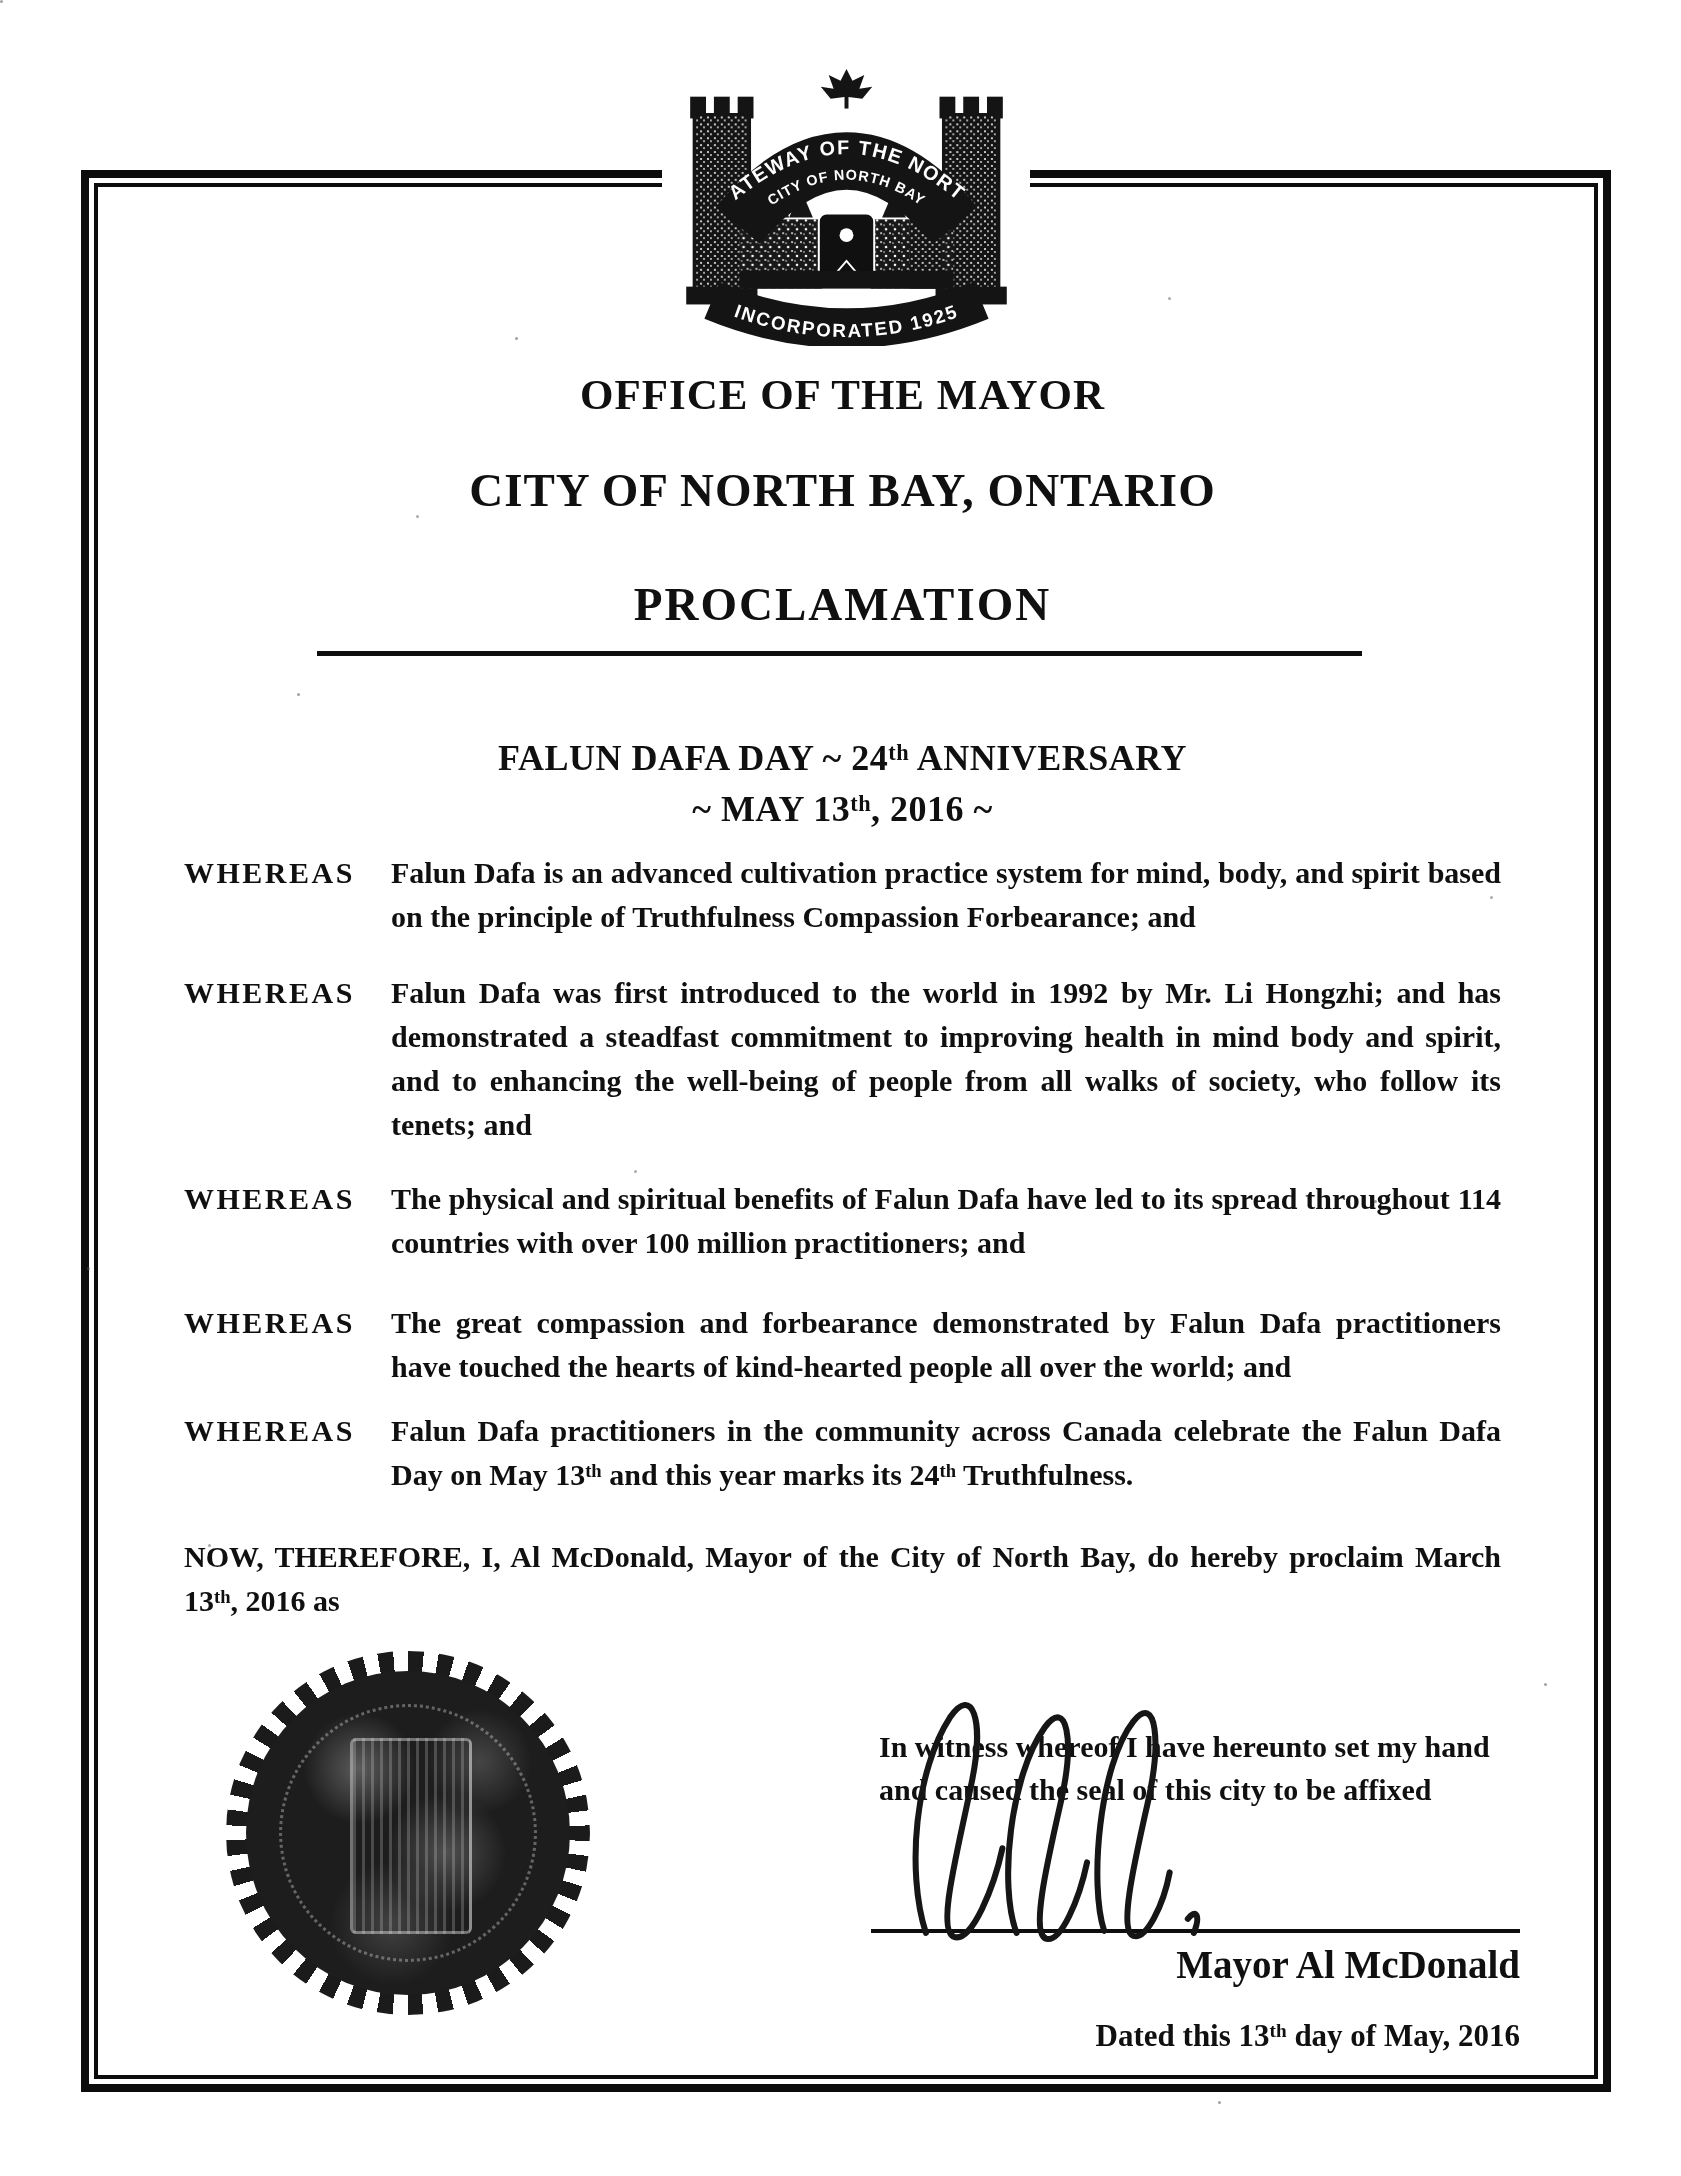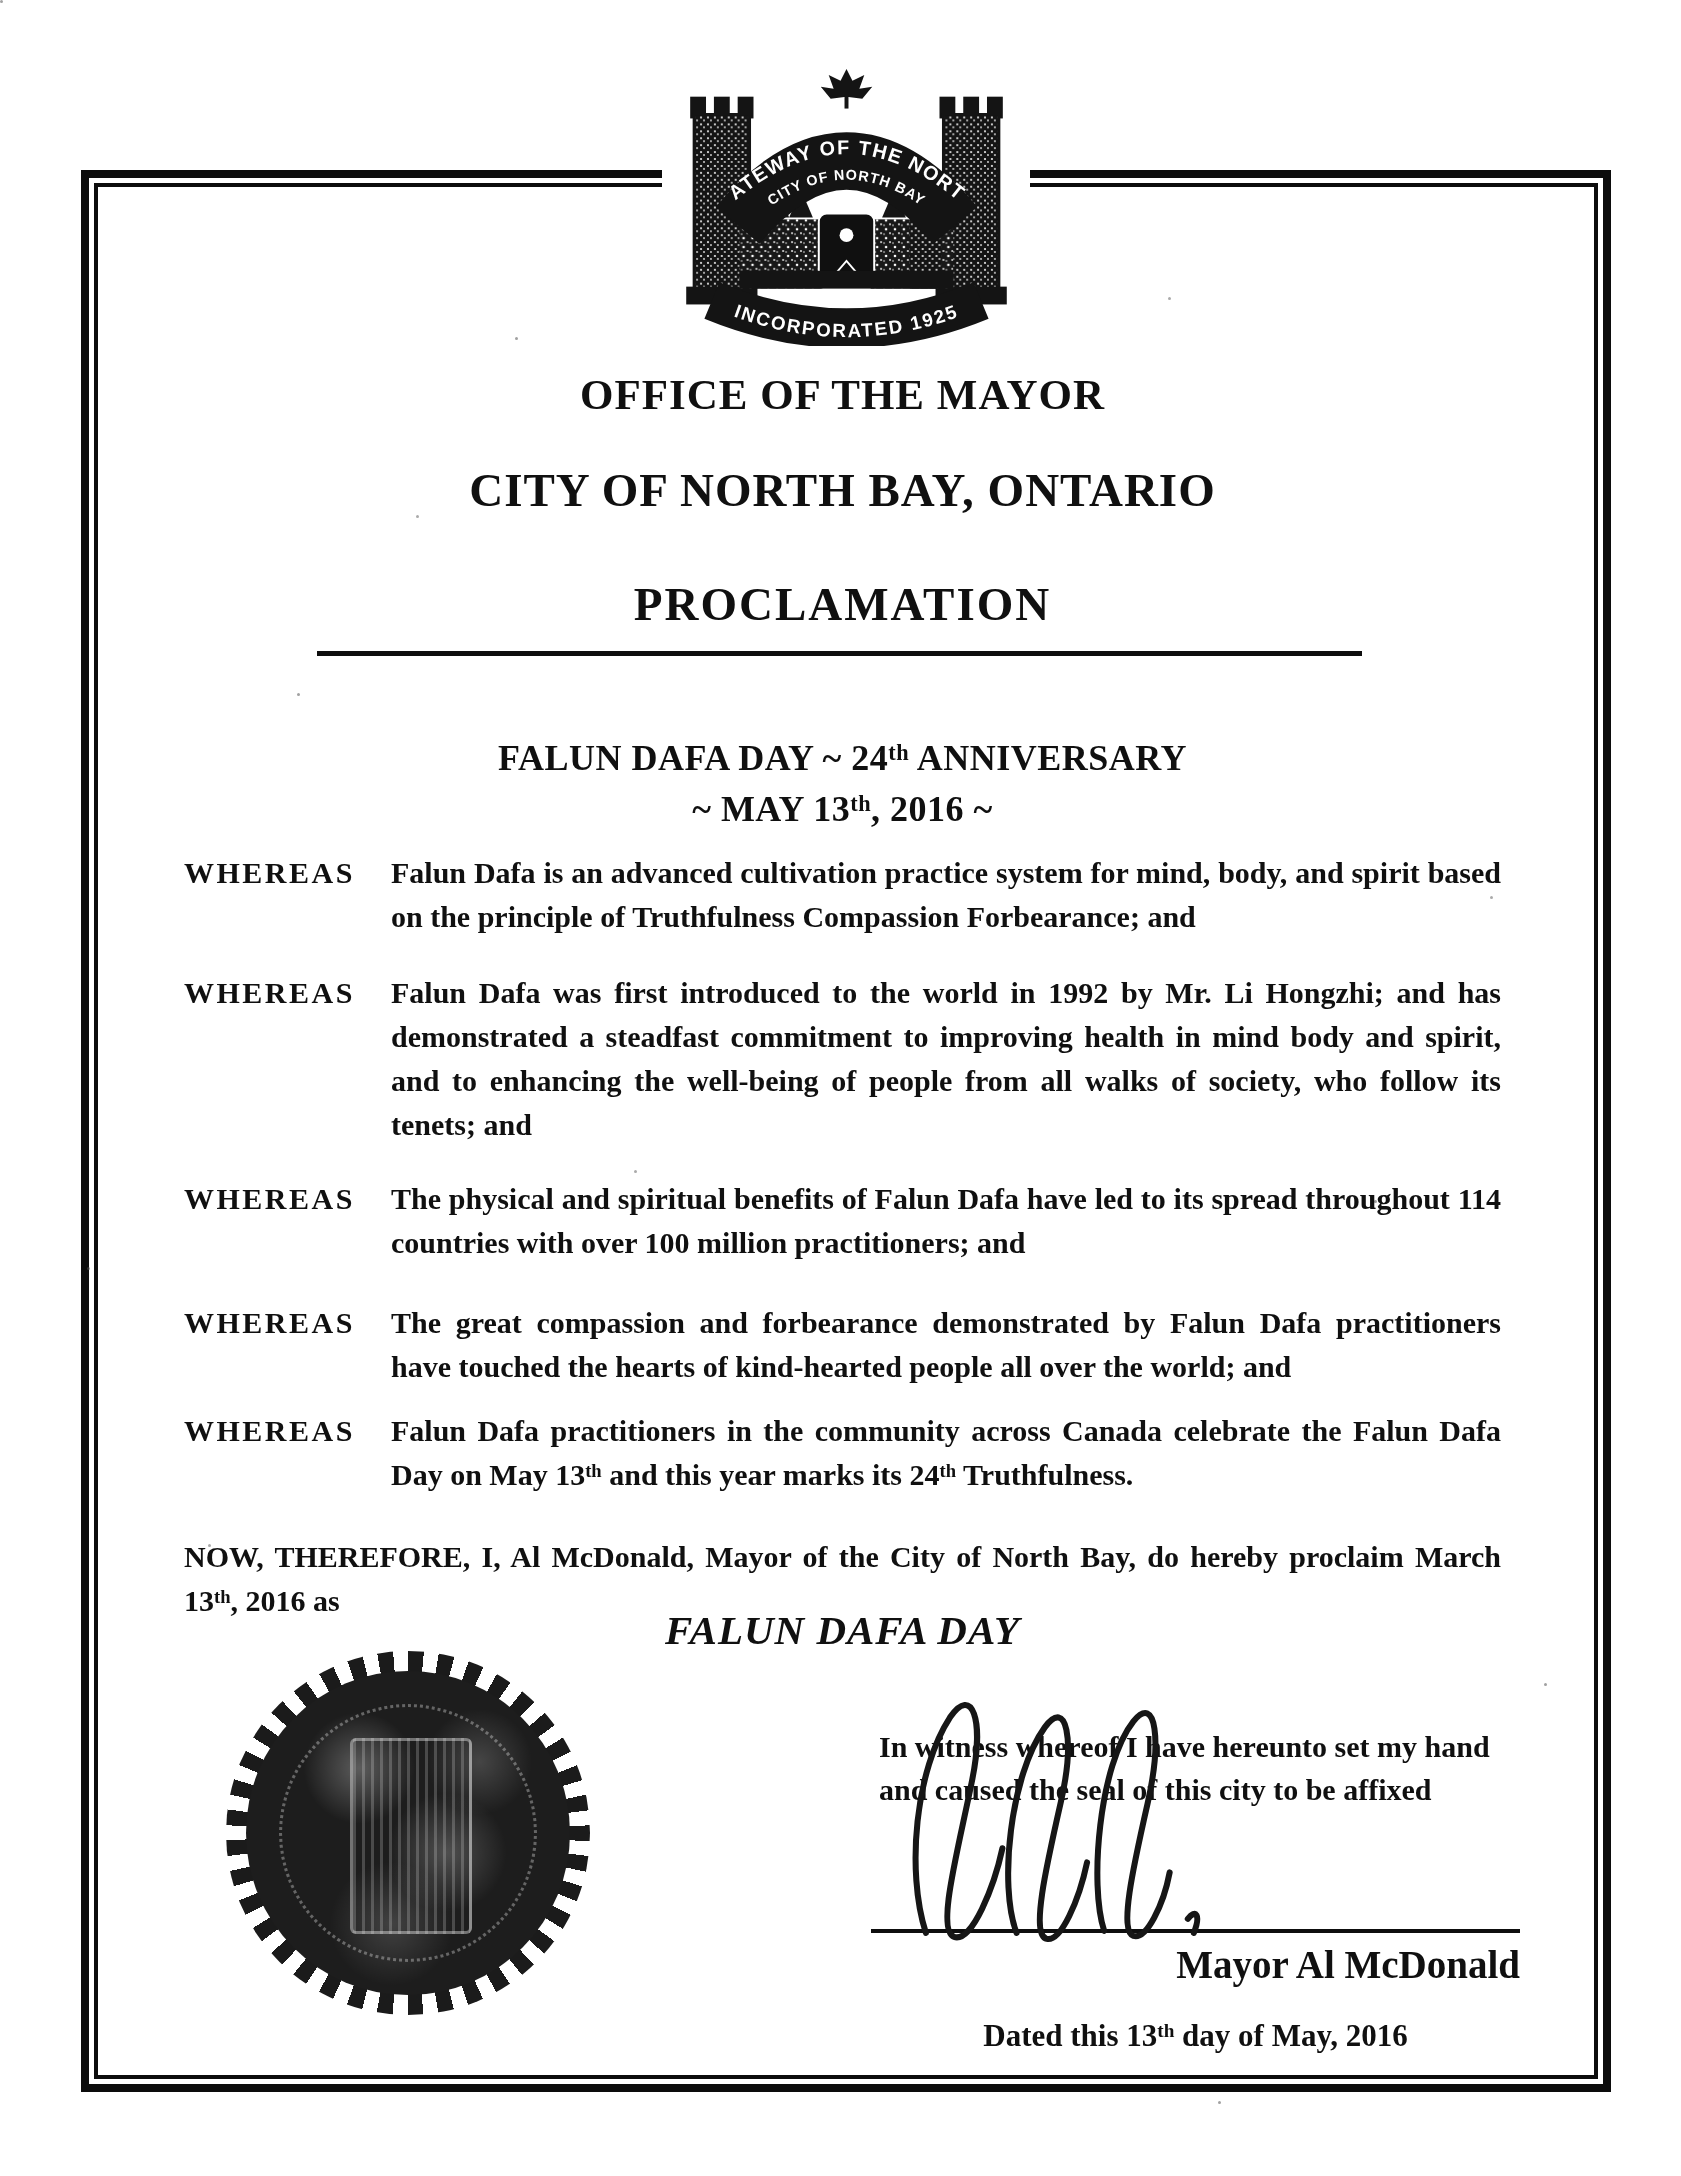--- a/index.html
+++ b/index.html
@@ -46,21 +46,21 @@
       #1d1d1d;}
   .seal-ring{position:absolute; inset:53px; border-radius:50%; border:3px dotted rgba(255,255,255,.32);}
   .seal-emblem{position:absolute; left:34%; top:24%; width:32%; height:52%;
     border:3px solid rgba(255,255,255,.38); border-radius:6px;
     background:repeating-linear-gradient(90deg, rgba(255,255,255,.2) 0 3px, rgba(255,255,255,0) 3px 9px);}
   
   .witness{position:absolute; left:879px; top:1725px; width:693px; font-size:30px; line-height:43px; z-index:1;}
   .signature{position:absolute; left:896px; top:1679px; width:366px; height:272px; z-index:3;}
   .sig-line{position:absolute; left:871px; top:1929px; width:649px; height:4px; background:#0e0e0e;}
   .mayor-name{position:absolute; left:871px; top:1942px; width:649px; text-align:right; font-size:39px;}
-  .dated{position:absolute; left:871px; top:2018px; width:649px; text-align:center; font-size:31px;}
+  .dated{position:absolute; left:871px; top:2018px; width:649px; text-align:right; font-size:31px;}
   
   .specks{position:absolute; left:0; top:0; width:3px; height:3px; border-radius:50%; background:#555; opacity:.55;
     box-shadow: 515px 337px 0 #555, 1168px 297px 0 #666, 297px 693px 0 #555, 1490px 896px 0 #666,
       87px 1267px 0 #555, 634px 1170px 0 #666, 1544px 1683px 0 #555, 416px 515px 0 #666,
       1218px 2101px 0 #555, 752px 129px 0 #666, 1374px 1200px 0 #555, 208px 1544px 0 #666;}
 </style>
 </head>
 <body>
 
 <div class="page">
@@ -167,21 +167,20 @@
       <div class="body">The great compassion and forbearance demonstrated by Falun Dafa practitioners have touched the hearts of kind-hearted people all over the world; and</div>
     </div>
     <div class="clause">
       <div class="label">WHEREAS</div>
       <div class="body"><span>Falun Dafa practitioners in the community across Canada celebrate the Falun Dafa Day on May 13</span><span class="sup">th</span><span> and this year marks its 24</span><span class="sup">th</span><span> Truthfulness.</span></div>
     </div>
   </div>
 
   <div class="proclaim"><span>NOW, THEREFORE, I, Al McDonald, Mayor of the City of North Bay, do hereby proclaim March 13</span><span class="sup">th</span><span>, 2016 as</span></div>
 
-  <div class="fdd">FALUN DAFA DAY</div>
 
   <div class="seal">
     <div class="seal-spikes"></div>
     <div class="seal-core"></div>
     <div class="seal-ring"></div>
     <div class="seal-emblem"></div>
   </div>
 
   <div class="witness">
     <div>In witness whereof I have hereunto set my hand</div>

